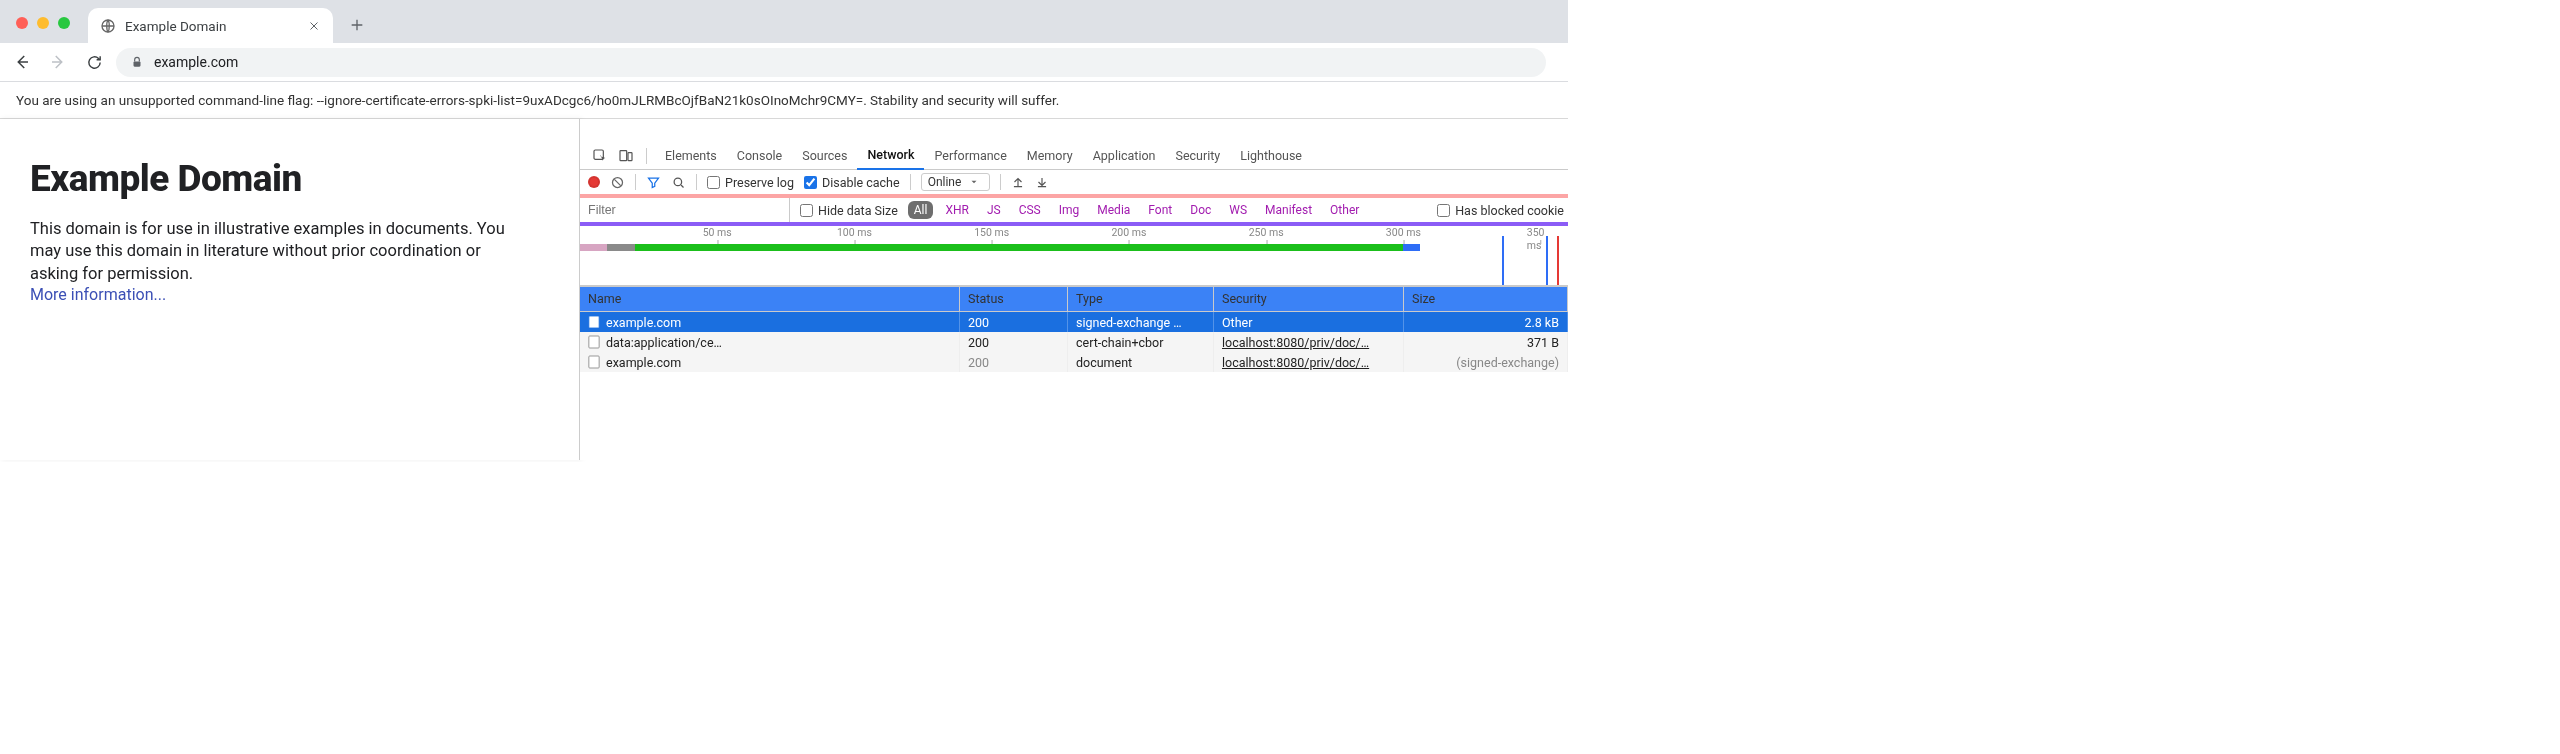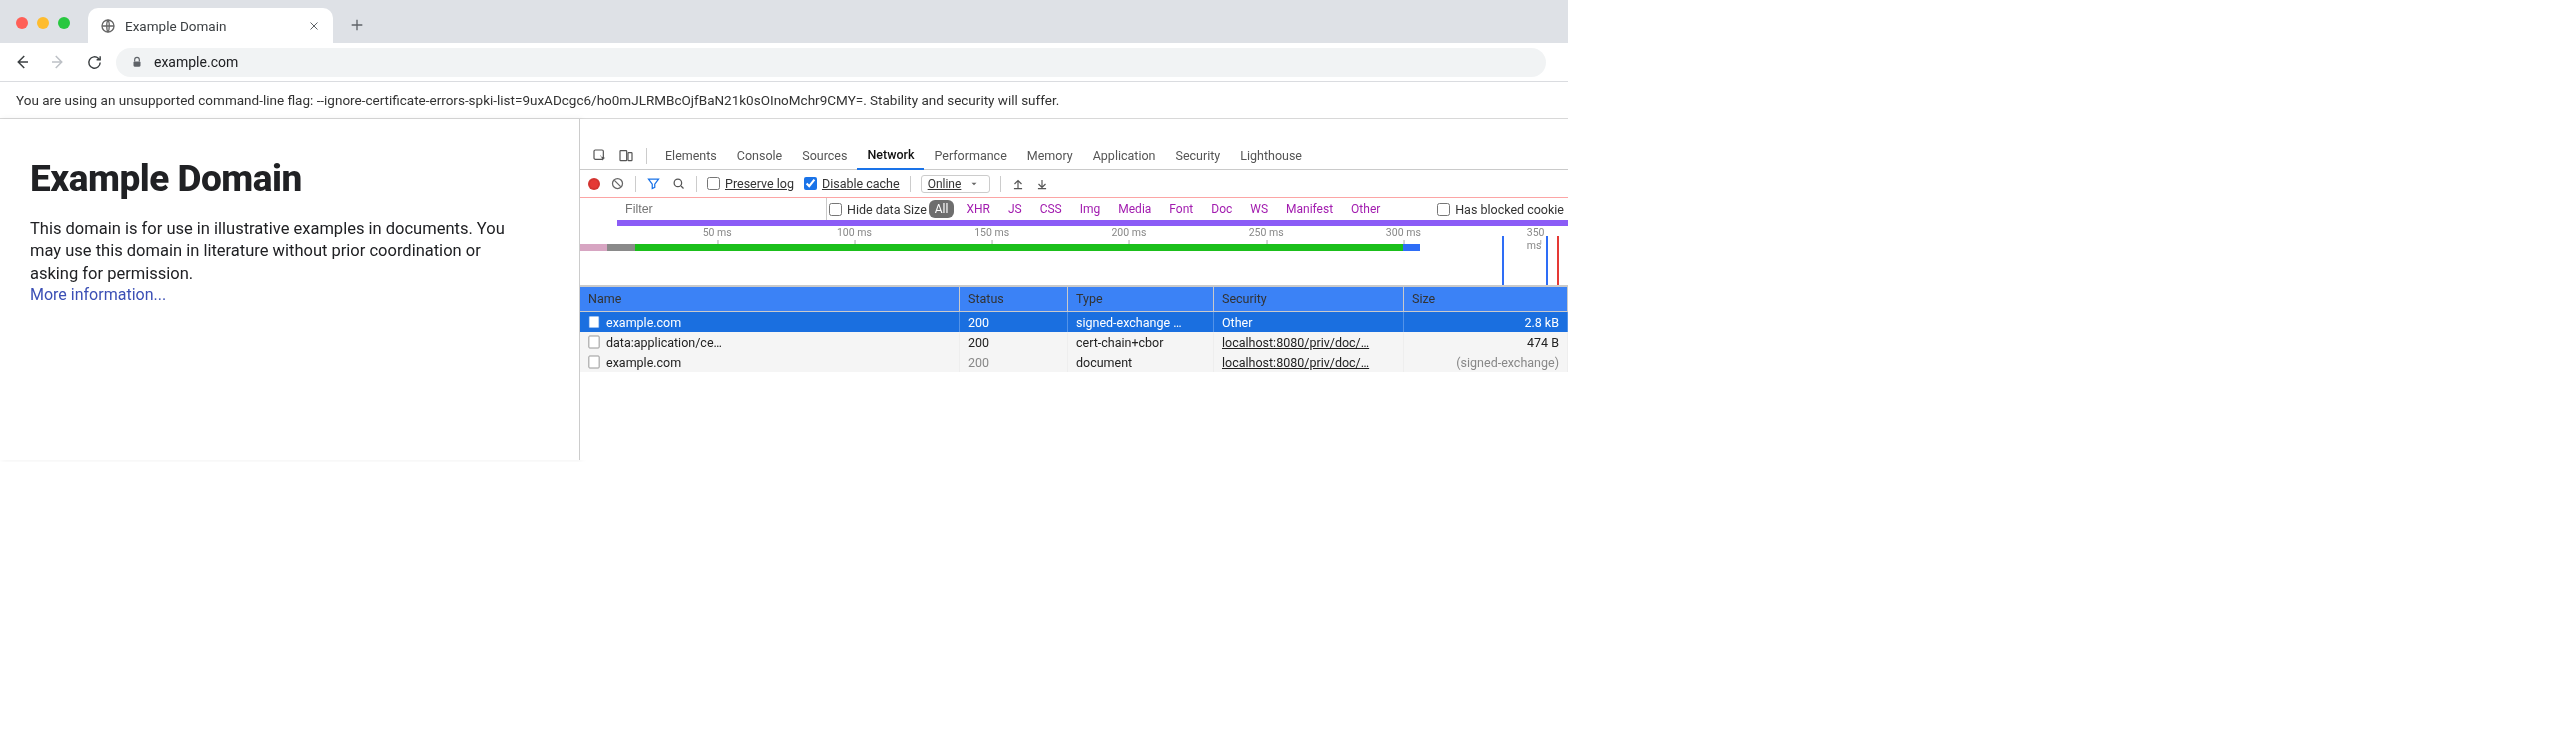--- a/index.html
+++ b/index.html
@@ -39,33 +39,33 @@
   .devtools { flex: 1; display: flex; flex-direction: column; background:#fff; font-size: 12.5px; color:#333; }
 
   
   .dt-tabs { height: 28px; border-bottom: 1px solid #cacaca; display: flex; align-items: center; padding: 0 8px; gap: 2px; margin-top: 23px; }
   .dt-tabs .iconbtn { width: 24px; height: 24px; display:flex; align-items:center; justify-content:center; color:#555;}
   .dt-tabs .sep { width:1px; height:16px; background:#ccc; margin:0 6px;}
   .dt-tab { padding: 0 10px; height: 28px; display:flex; align-items:center; color:#555; cursor:pointer; }
   .dt-tab.active { color:#111; font-weight:500; border-bottom:2px solid #1a73e8; }
 
   
-  .dt-subbar { height: 28px; border-bottom: 1px solid #fca5a5; display: flex; align-items: center; padding: 0 8px; gap: 10px; text-decoration: underline; }
+  .dt-subbar { height: 28px; border-bottom: 4px solid #fca5a5; display: flex; align-items: center; padding: 0 8px; gap: 10px; }
   .record-dot { width:12px; height:12px; border-radius:50%; background:#e53935; border:2px solid rgba(0,0,0,0.08);}
   .clear-icn { width:15px;height:15px;color:#666;}
   .filter-icn { width:15px;height:15px;color:#1a73e8;}
   .search-icn { width:15px;height:15px;color:#555;}
   .dt-subbar .sep {width:1px;height:16px;background:#ccc;}
   label.chk { display:flex; align-items:center; gap:5px; font-size:12.5px; color:#333; }
   label.chk input { width:13px; height:13px; accent-color:#1a73e8; }
   .throttle { display:flex; align-items:center; gap:4px; border:1px solid #ccc; border-radius:3px; padding:1px 6px; font-size:12px; color:#333; }
   .ud-icn{width:14px;height:14px;color:#555;}
 
   
-  .dt-filterbar { height: 28px; border-bottom: 6px solid #8b5cf6; display:flex; align-items:center; padding:0; gap:2px;margin-left:37px; }
+  .dt-filterbar { height: 28px; border-bottom: 4px solid #8b5cf6; display:flex; align-items:center; padding:0; gap:10px; }
   .filter-field { width:210px; height:100%; border:none; border-right:1px solid #cacaca; padding:0 8px; background:transparent; font-size:12.5px; outline:none; }
   .type-pill { padding:2px 6px; font-size:12px; border-radius:6px; color:#a21caf; cursor:pointer; }
   .type-pill.active { background:#6e6e6e; color:#fff; }
 
   
   .dt-timeline { height: 60px; border-bottom:1px solid #cacaca; position:relative; }
   .tl-ruler { height:18px; position:relative; }
   .tl-tick { position:absolute; top:0; font-size:10.5px; color:#888; }
   .tl-tick::before { content:""; position:absolute; left:50%; top:14px; width:1px; height:4px; background:#aaa;}
   .tl-tracks { position:absolute; left:0; right:0; top:18px; height:7px; }
@@ -312,21 +312,21 @@
               <svg class="doc-icn" viewBox="0 0 14 16">
                 <rect x="1" y="1" width="12" height="14" rx="1"></rect>
               </svg>
               <span>data:application/ce…</span>
             </div>
             <div class="cell">200</div>
             <div class="cell">cert-chain+cbor</div>
             <div class="cell">
               <span class="lnk">localhost:8080/priv/doc/…</span>
             </div>
-            <div class="cell size-right">474 B</div>
+            <div class="cell size-right">371 B</div>
           </div>
           <div class="row alt">
             <div class="cell">
               <svg class="doc-icn" viewBox="0 0 14 16">
                 <rect x="1" y="1" width="12" height="14" rx="1"></rect>
               </svg>
               <span>example.com</span>
             </div>
             <div class="cell muted">200</div>
             <div class="cell">document</div>

